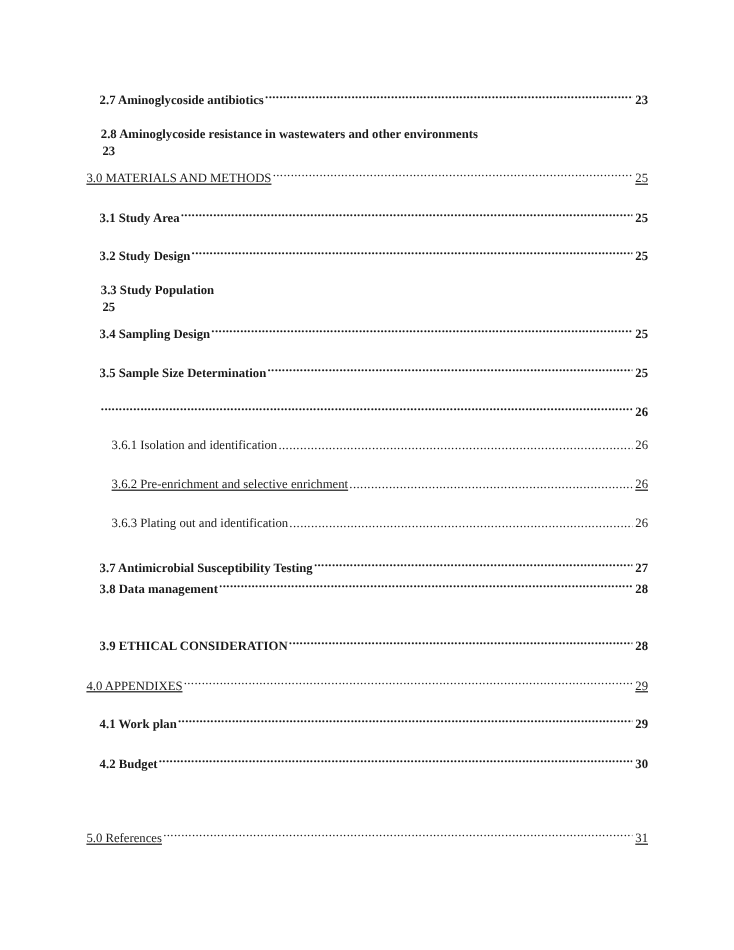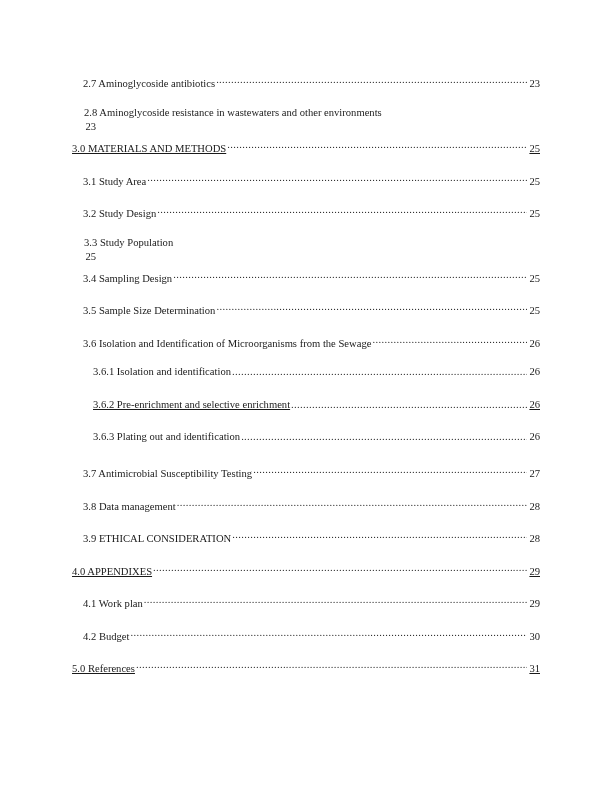--- a/index.html
+++ b/index.html
@@ -34,21 +34,21 @@
       left: 0;
       right: 0;
       height: 14px;
       display: flex;
       align-items: baseline;
       font-size: 10.6px;
       line-height: 14px;
       white-space: nowrap;
     }
     .toc-entry.level-1 { padding-left: 0; text-decoration: underline; }
-    .toc-entry.level-2 { padding-left: 11px; }
+    .toc-entry.level-2 { padding-left: 11px; font-weight: bold; }
     .toc-entry.level-3 { padding-left: 21px; align-items: flex-end; }
     .toc-label {
       flex: 0 0 auto;
       text-decoration: none;
       color: inherit;
     }
     .toc-leader {
       flex: 1 1 auto;
       overflow: hidden;
       margin: 0 1px 0 1px;
@@ -119,21 +119,20 @@
       <span class="toc-page">25</span>
     </div>
 
     <div class="toc-entry level-2" style="top:300px;">
       <span class="toc-label">3.5 Sample Size Determination</span>
       <span class="toc-leader"></span>
       <span class="toc-page">25</span>
     </div>
 
     <div class="toc-entry level-2" style="top:333px;">
-      <span class="toc-label">3.6 Isolation and Identification of Microorganisms from the Sewage</span>
       <span class="toc-leader"></span>
       <span class="toc-page">26</span>
     </div>
 
     <div class="toc-entry level-3" style="top:365px;">
       <span class="toc-label">3.6.1 Isolation and identification</span>
       <span class="toc-leader"></span>
       <span class="toc-page">26</span>
     </div>
 
@@ -148,21 +147,21 @@
       <span class="toc-leader"></span>
       <span class="toc-page">26</span>
     </div>
 
     <div class="toc-entry level-2" style="top:463px;">
       <span class="toc-label">3.7 Antimicrobial Susceptibility Testing</span>
       <span class="toc-leader"></span>
       <span class="toc-page">27</span>
     </div>
 
-    <div class="toc-entry level-2" style="top:496px;">
+    <div class="toc-entry level-2" style="top:480px;">
       <span class="toc-label">3.8 Data management</span>
       <span class="toc-leader"></span>
       <span class="toc-page">28</span>
     </div>
 
     <div class="toc-entry level-2" style="top:528px;">
       <span class="toc-label">3.9 ETHICAL CONSIDERATION</span>
       <span class="toc-leader"></span>
       <span class="toc-page">28</span>
     </div>
@@ -178,20 +177,20 @@
       <span class="toc-leader"></span>
       <span class="toc-page">29</span>
     </div>
 
     <div class="toc-entry level-2" style="top:626px;">
       <span class="toc-label">4.2 Budget</span>
       <span class="toc-leader"></span>
       <span class="toc-page">30</span>
     </div>
 
-    <div class="toc-entry level-1" style="top:658px;">
+    <div class="toc-entry level-1" style="top:688px;">
       <span class="toc-label">5.0 References</span>
       <span class="toc-leader"></span>
       <span class="toc-page">31</span>
     </div>
 
   </div>
 </div>
 
 </body></html>

